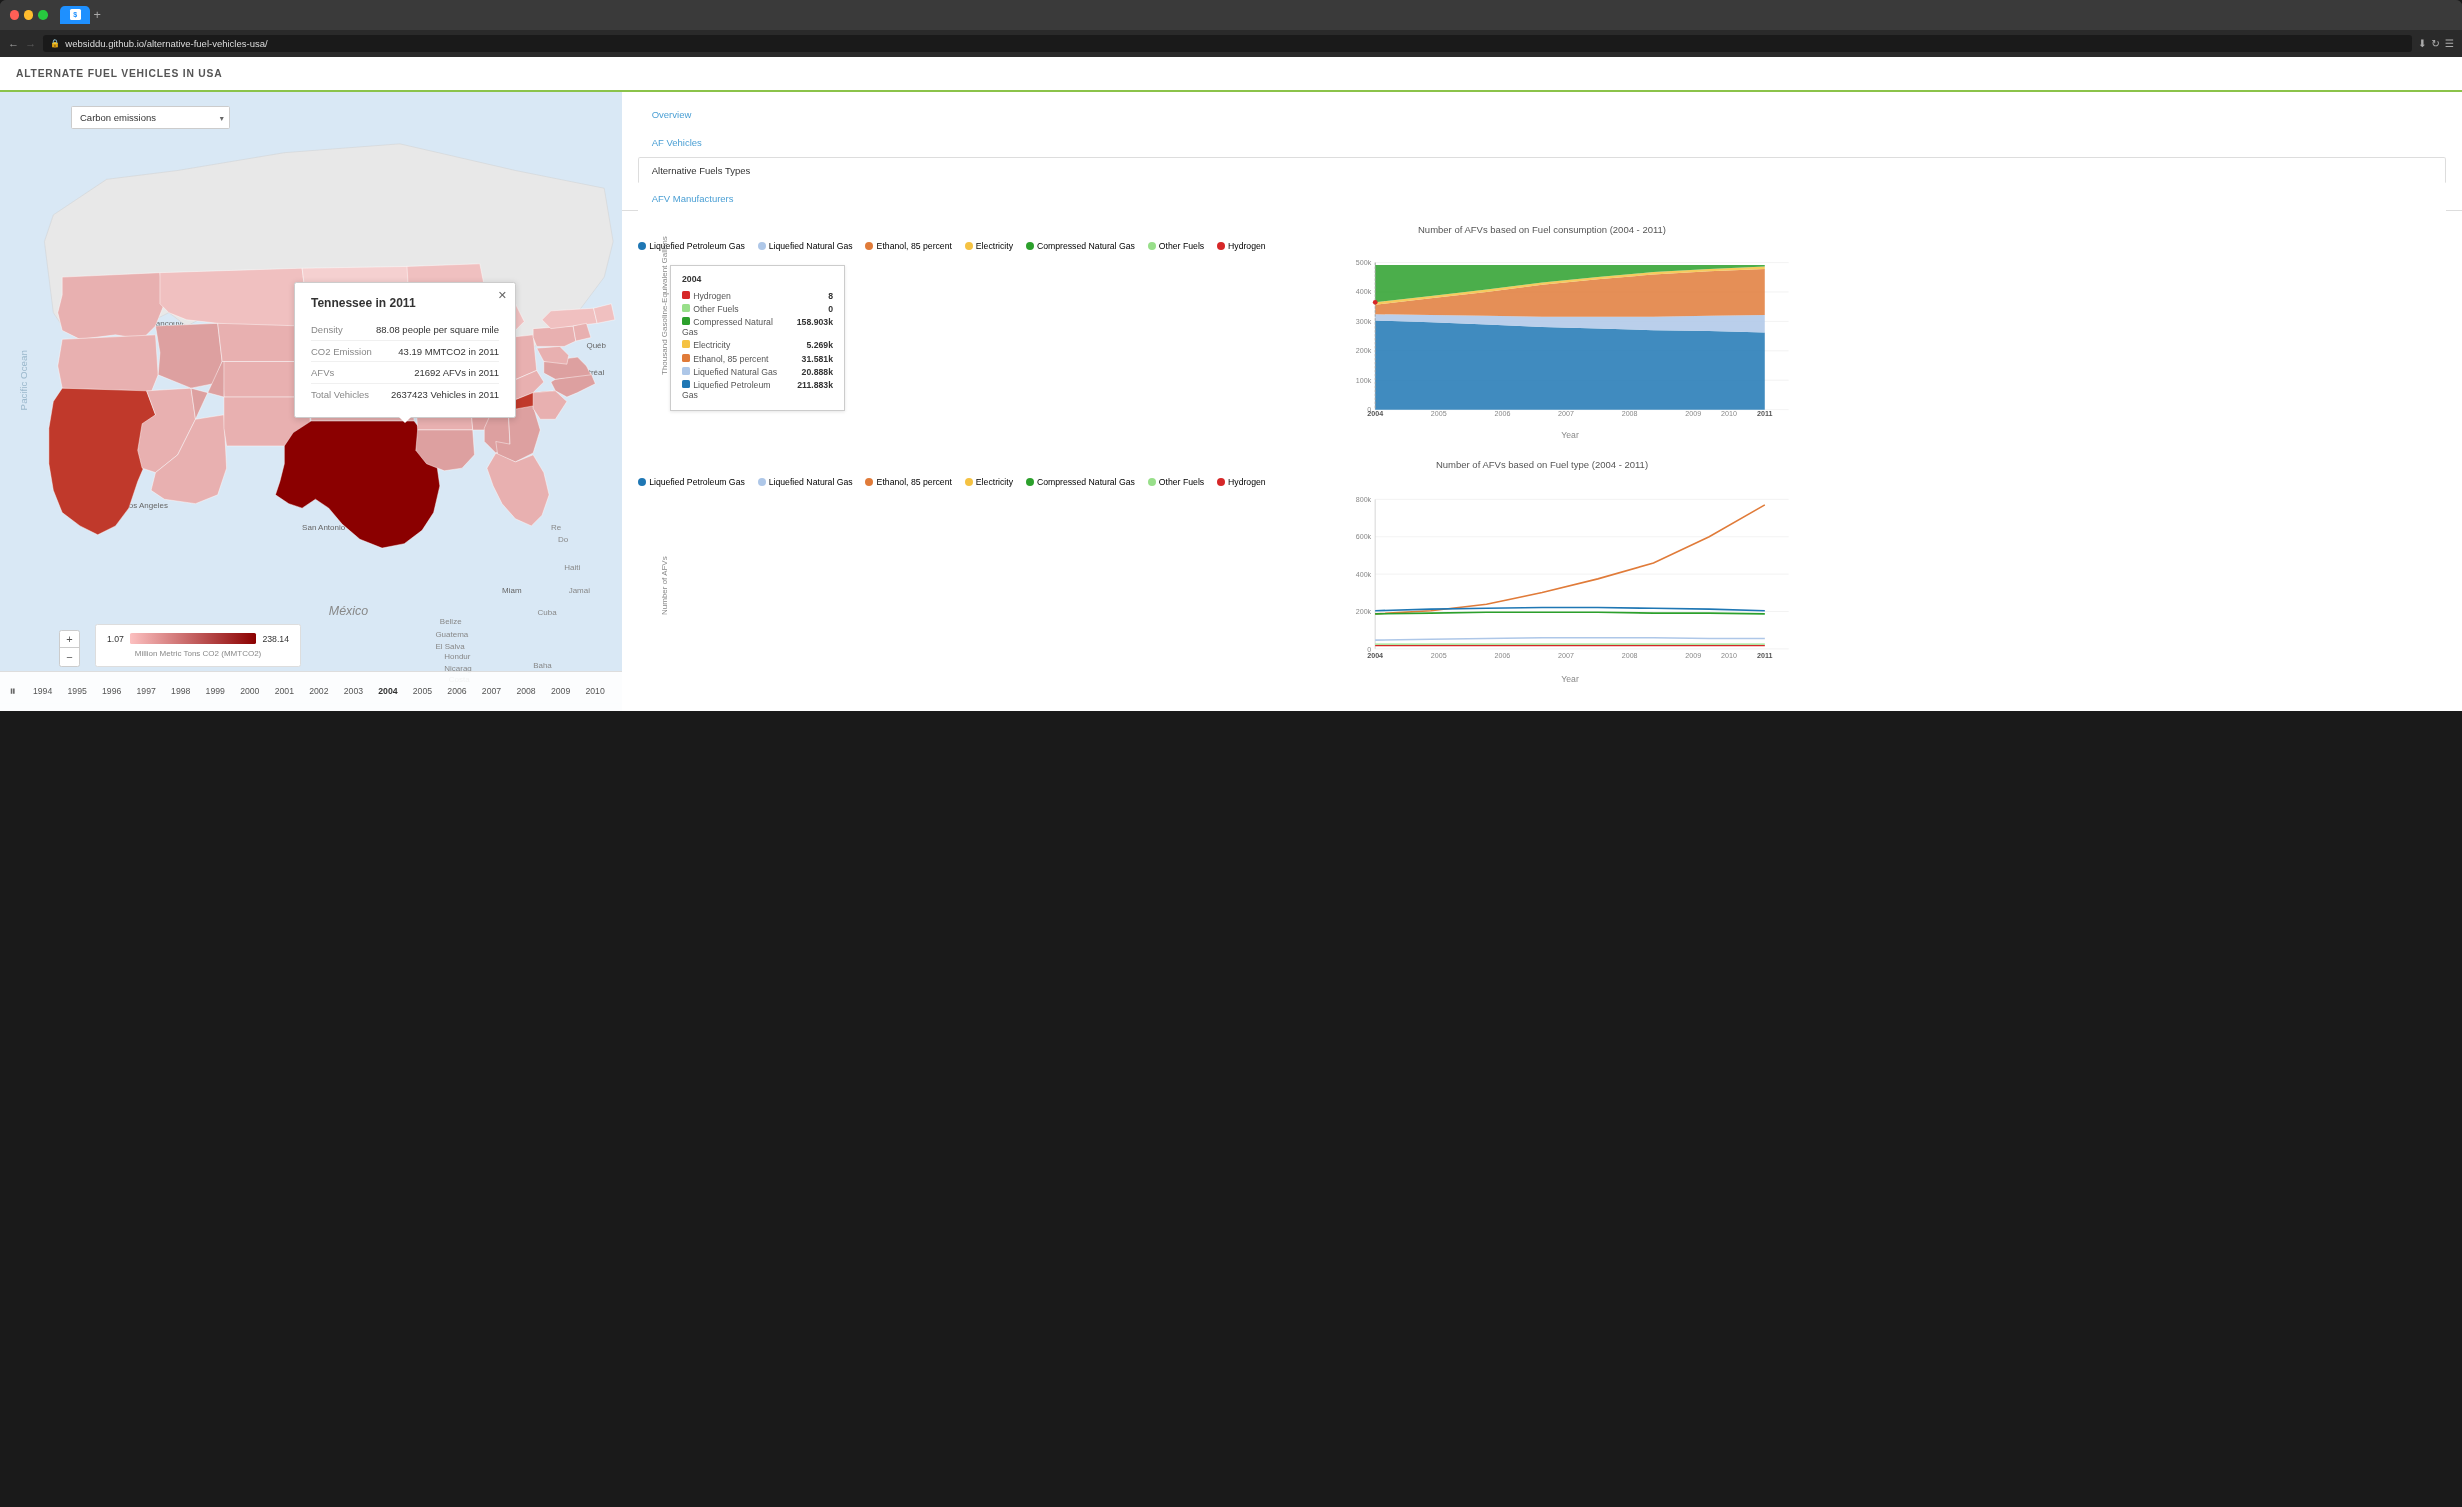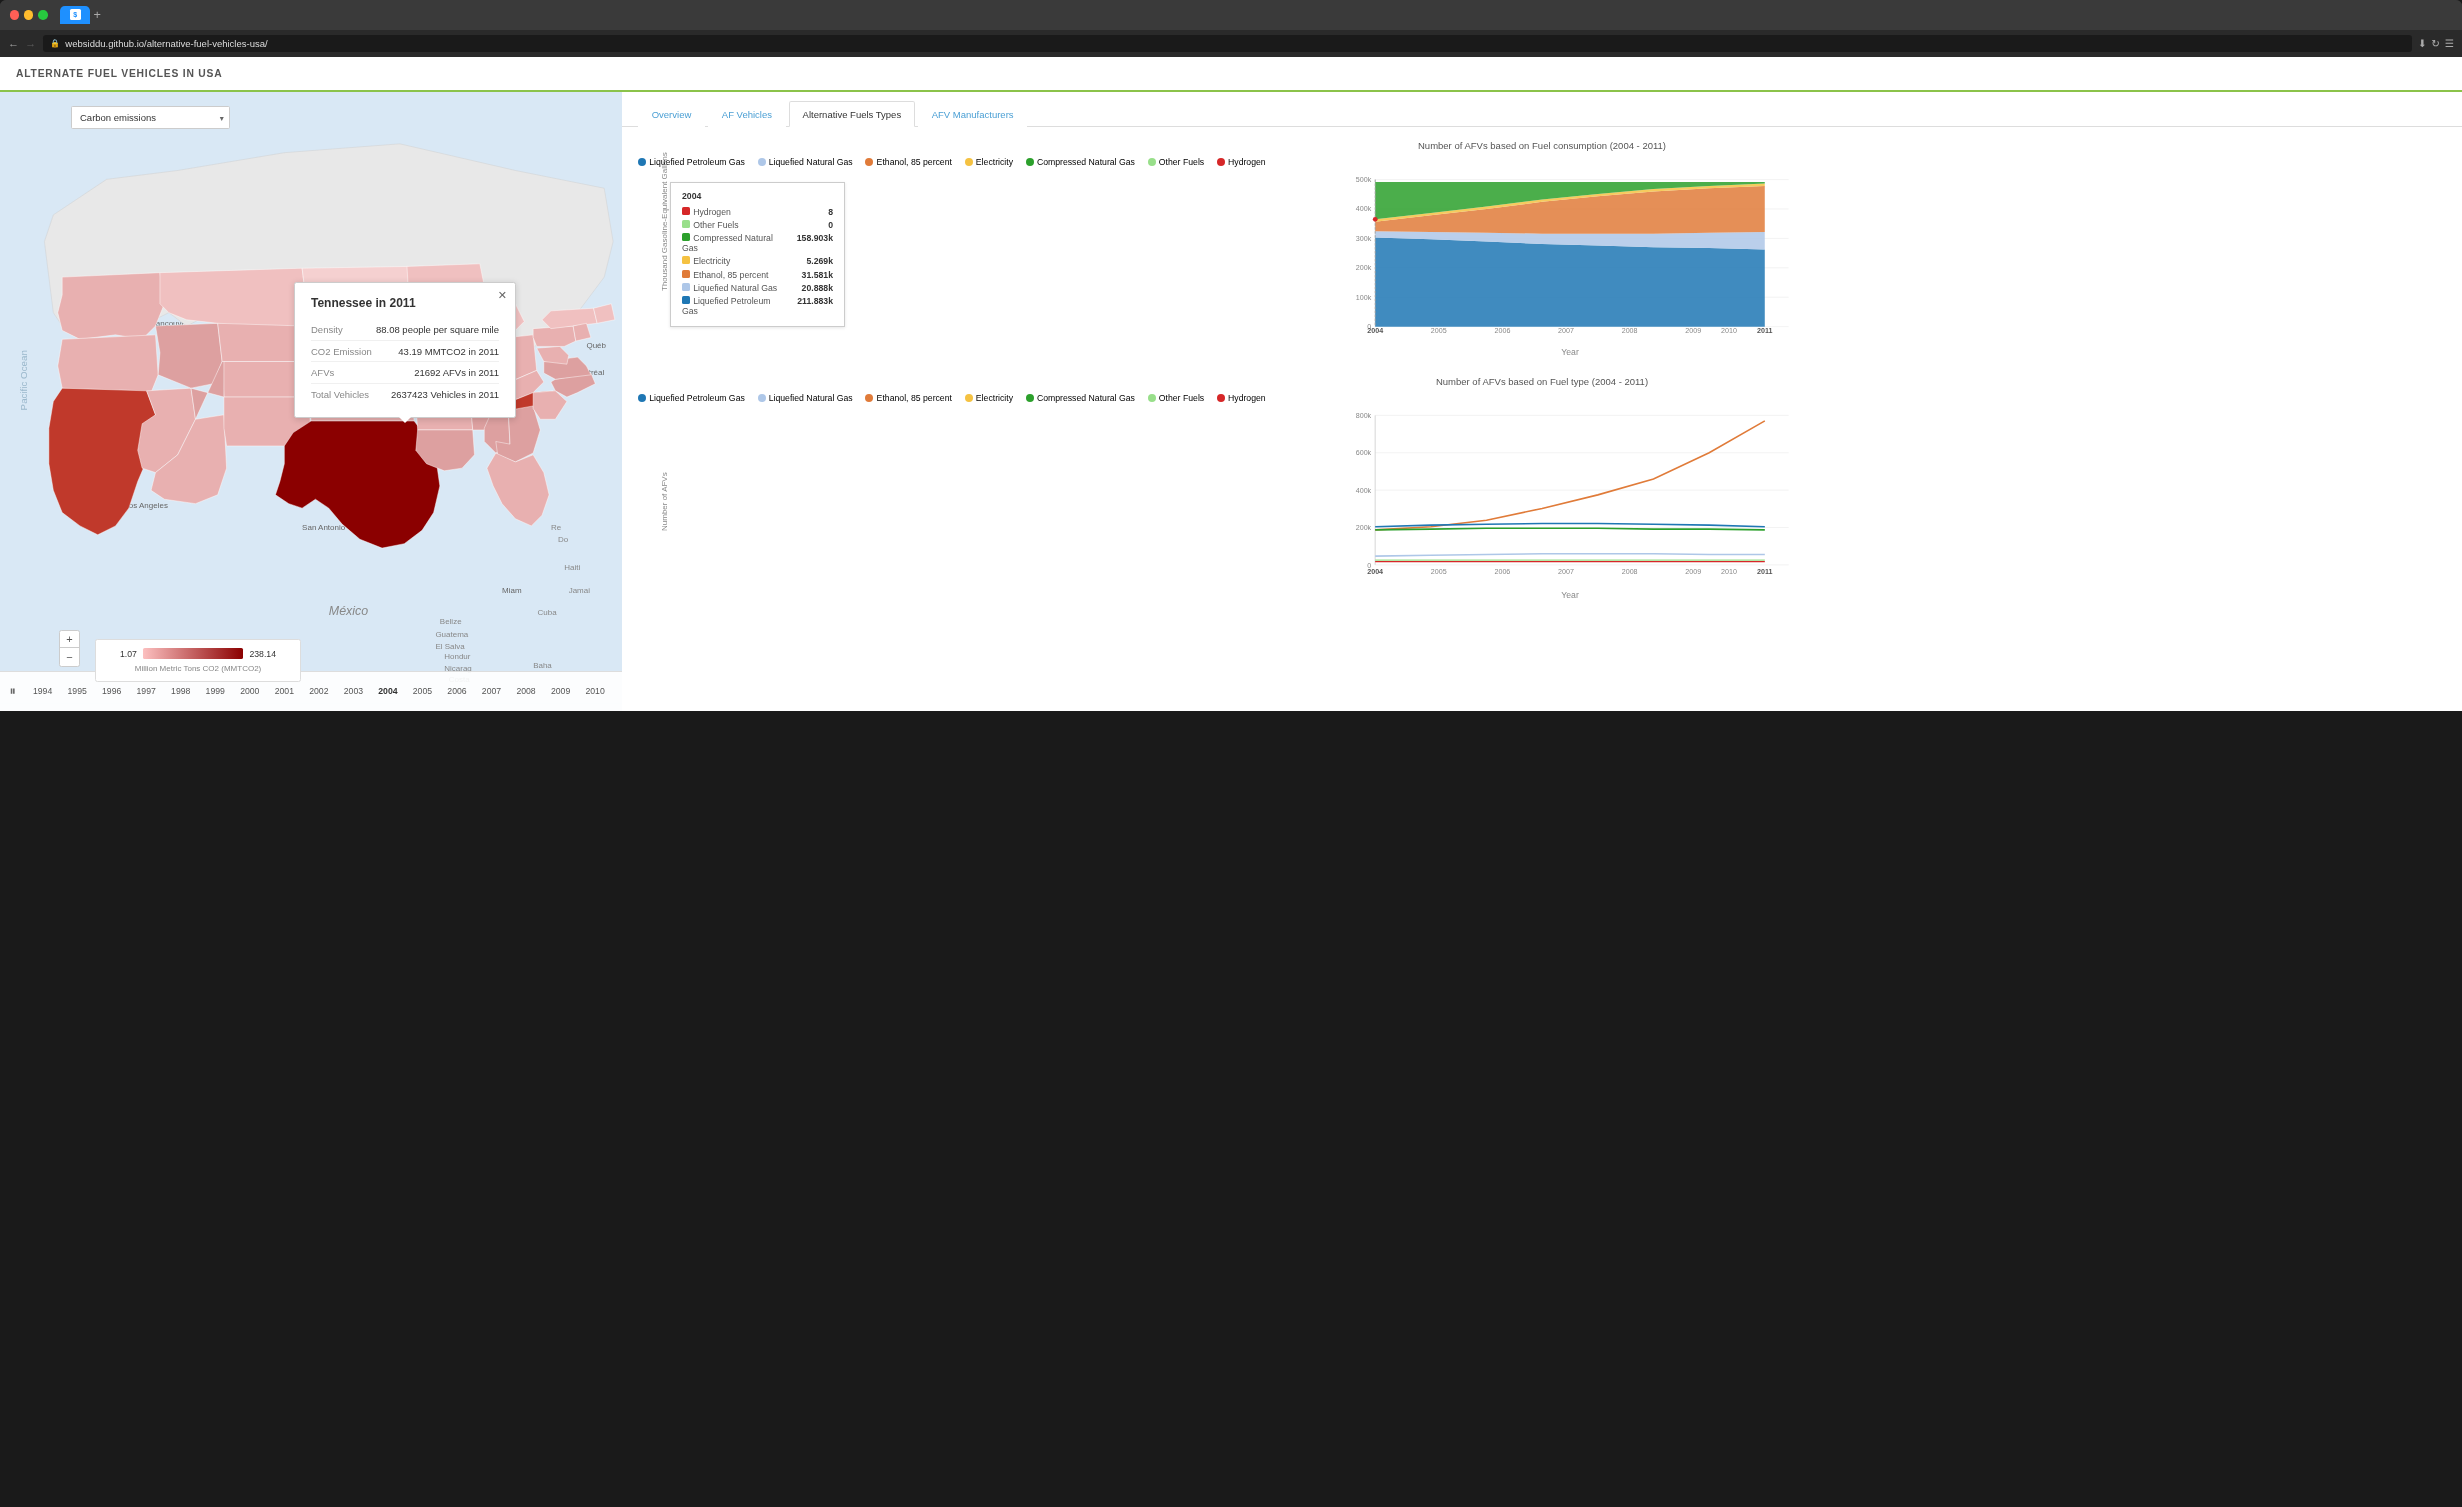--- a/index.html
+++ b/index.html
@@ -113,23 +113,23 @@
       content: '';
       position: absolute; bottom: -6.3px; left: 50%;
       transform: translateX(-50%);
       border: 6.3px solid transparent;
       border-top-color: white;
       border-bottom: 0;
     }
 
     
     .legend-bar {
-      position: absolute; bottom: 29px; left: 95px; z-index: 10;
+      position: absolute; bottom: 44px; left: 95px; z-index: 10;
       background: white; border: 0.8px solid #ddd; border-radius: 2.4px;
-      padding: 8px 24px; min-width: 206px;
+      padding: 8px 11px; min-width: 206px;
     }
     .legend-scale {
       display: flex; align-items: center; gap: 6.3px; margin-bottom: 4.8px;
     }
     .legend-min { font-size: 8.7px; color: #333; }
     .legend-gradient {
       flex: 1; height: 11px;
       background: linear-gradient(to right, #fcc0c0, #8b0000);
       border-radius: 1.6px;
     }
@@ -168,21 +168,21 @@
     .right-panel {
       flex: 1;
       background: white;
       padding: 0;
       overflow-y: auto;
     }
 
     
     .tabs-bar {
       display: flex; border-bottom: 0.8px solid #ddd;
-      padding: 9.5px 16px 0 16px; gap: 3.2px;
+      padding: 9.5px 16px 0 16px; gap: 3.2px; flex-direction: column;
     }
     .tab {
       padding: 6.3px 12.7px; font-size: 9.5px; cursor: pointer;
       border: 0.8px solid transparent; border-radius: 2.4px 2.4px 0 0;
       color: #4a9fd4; background: white;
       margin-bottom: -0.8px;
     }
     .tab.active {
       border-color: #ddd #ddd white;
       color: #333; background: white; font-weight: 500;

